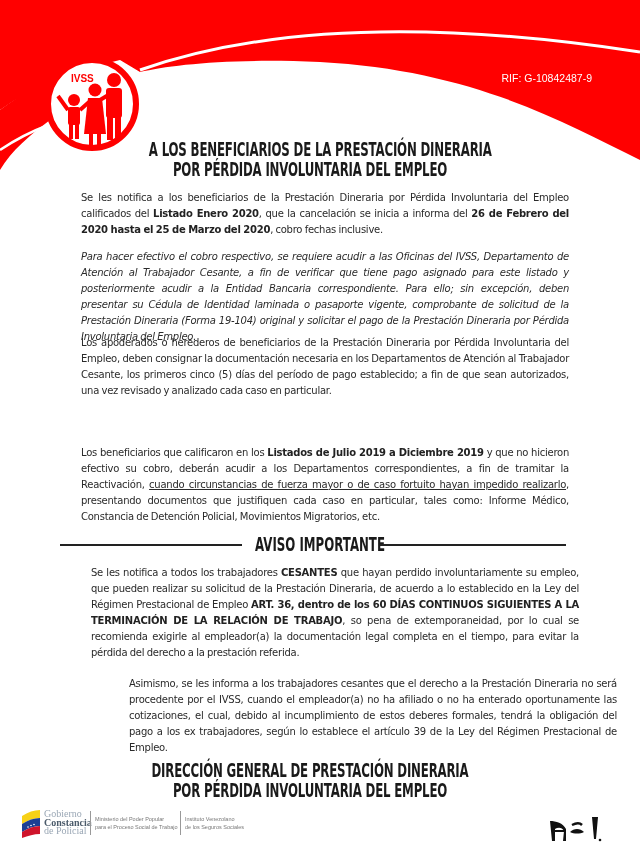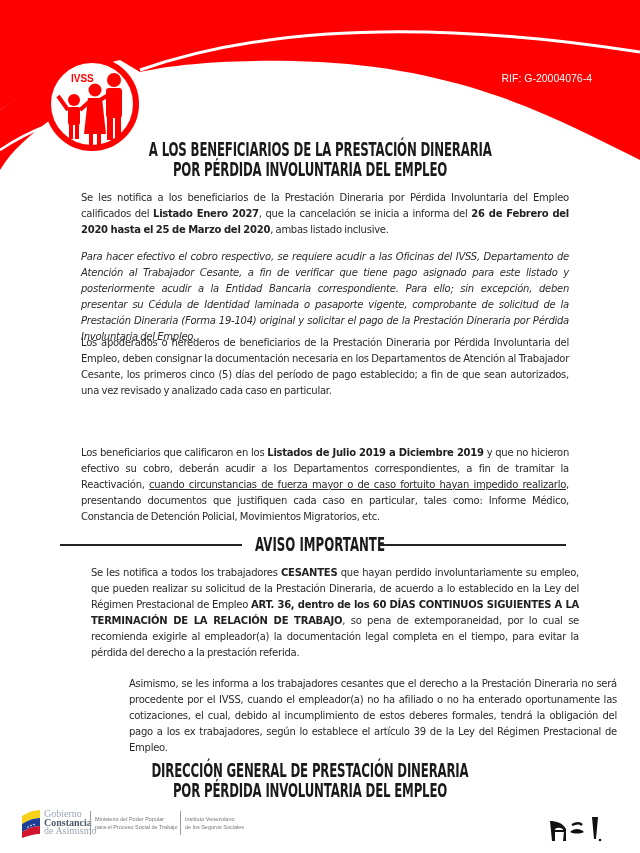--- a/index.html
+++ b/index.html
@@ -62,29 +62,29 @@
   <path d="M56 50 L66 44" stroke="#ff0000" stroke-width="4"></path>
 
   <circle cx="30" cy="50" r="6" fill="#ff0000"></circle>
   <rect x="24" y="57" width="12" height="18" rx="2" fill="#ff0000"></rect>
   <rect x="25" y="73" width="4" height="16" fill="#ff0000"></rect>
   <rect x="31" y="73" width="4" height="16" fill="#ff0000"></rect>
   <path d="M24 60 L14 46" stroke="#ff0000" stroke-width="4"></path>
   <path d="M36 60 L45 52" stroke="#ff0000" stroke-width="4"></path>
 </svg>
 
-<div class="rif">RIF: G-20004076-4</div>
+<div class="rif">RIF: G-10842487-9</div>
 
 <div class="title title-top">
   <div>A LOS BENEFICIARIOS DE LA PRESTACIÓN DINERARIA</div>
   <div>POR PÉRDIDA INVOLUNTARIA DEL EMPLEO</div>
 </div>
 
 <div class="body-text p1">
-  <p><span>Se les notifica a los beneficiarios de la Prestación Dineraria por Pérdida Involuntaria del Empleo calificados del </span><b>Listado Enero 2027</b><span>, que la cancelación se inicia a informa del </span><b>26 de Febrero del 2020 hasta el 25 de Marzo del 2020</b><span>,  ambas listado inclusive.</span></p>
+  <p><span>Se les notifica a los beneficiarios de la Prestación Dineraria por Pérdida Involuntaria del Empleo calificados del </span><b>Listado Enero 2020</b><span>, que la cancelación se inicia a informa del </span><b>26 de Febrero del 2020 hasta el 25 de Marzo del 2020</b><span>,  cobro fechas inclusive.</span></p>
 </div>
 
 <div class="body-text p2">
   <p>Para hacer efectivo el cobro respectivo, se requiere acudir a las Oficinas del IVSS, Departamento de Atención al Trabajador Cesante, a fin de verificar que tiene pago asignado para este listado y posteriormente acudir a la Entidad Bancaria correspondiente. Para ello; sin excepción, deben presentar su Cédula de Identidad laminada o pasaporte vigente, comprobante de solicitud de la Prestación Dineraria (Forma 19-104) original y solicitar el pago de la Prestación Dineraria por Pérdida Involuntaria del Empleo.</p>
 </div>
 
 <div class="body-text p3">
   <p>Los apoderados o herederos de beneficiarios de la Prestación Dineraria por Pérdida Involuntaria del Empleo, deben consignar la documentación necesaria en los Departamentos de Atención al Trabajador Cesante, los primeros cinco (5) días del período de pago establecido; a fin de que sean autorizados, una vez revisado y analizado cada caso en particular.</p>
 </div>
 
@@ -116,21 +116,21 @@
     <path d="M4 8 C10 4 16 2 22 2 V10 C16 10 10 12 4 16 Z" fill="#f7d117"></path>
     <path d="M4 16 C10 12 16 10 22 10 V18 C16 18 10 20 4 24 Z" fill="#1c3f94"></path>
     <path d="M4 24 C10 20 16 18 22 18 V26 C16 26 10 28 4 30 Z" fill="#cf142b"></path>
     <circle cx="10" cy="19" r="0.8" fill="#fff"></circle>
       <circle cx="13" cy="17.5" r="0.8" fill="#fff"></circle>
       <circle cx="16" cy="16.5" r="0.8" fill="#fff"></circle>
   </svg>
   <div class="gob-name">
     <div>Gobierno</div>
     <div><b>Constancia</b></div>
-    <div>de Asimismo</div>
+    <div>de Policial</div>
   </div>
   <div class="sep" style="left:72px"></div>
   <div class="min-text" style="left:77px">
     <div>Ministerio del Poder Popular</div>
     <div>para el Proceso Social de Trabajo</div>
   </div>
   <div class="sep" style="left:162px"></div>
   <div class="min-text" style="left:167px">
     <div>Instituto Venezolano</div>
     <div>de los Seguros Sociales</div>

